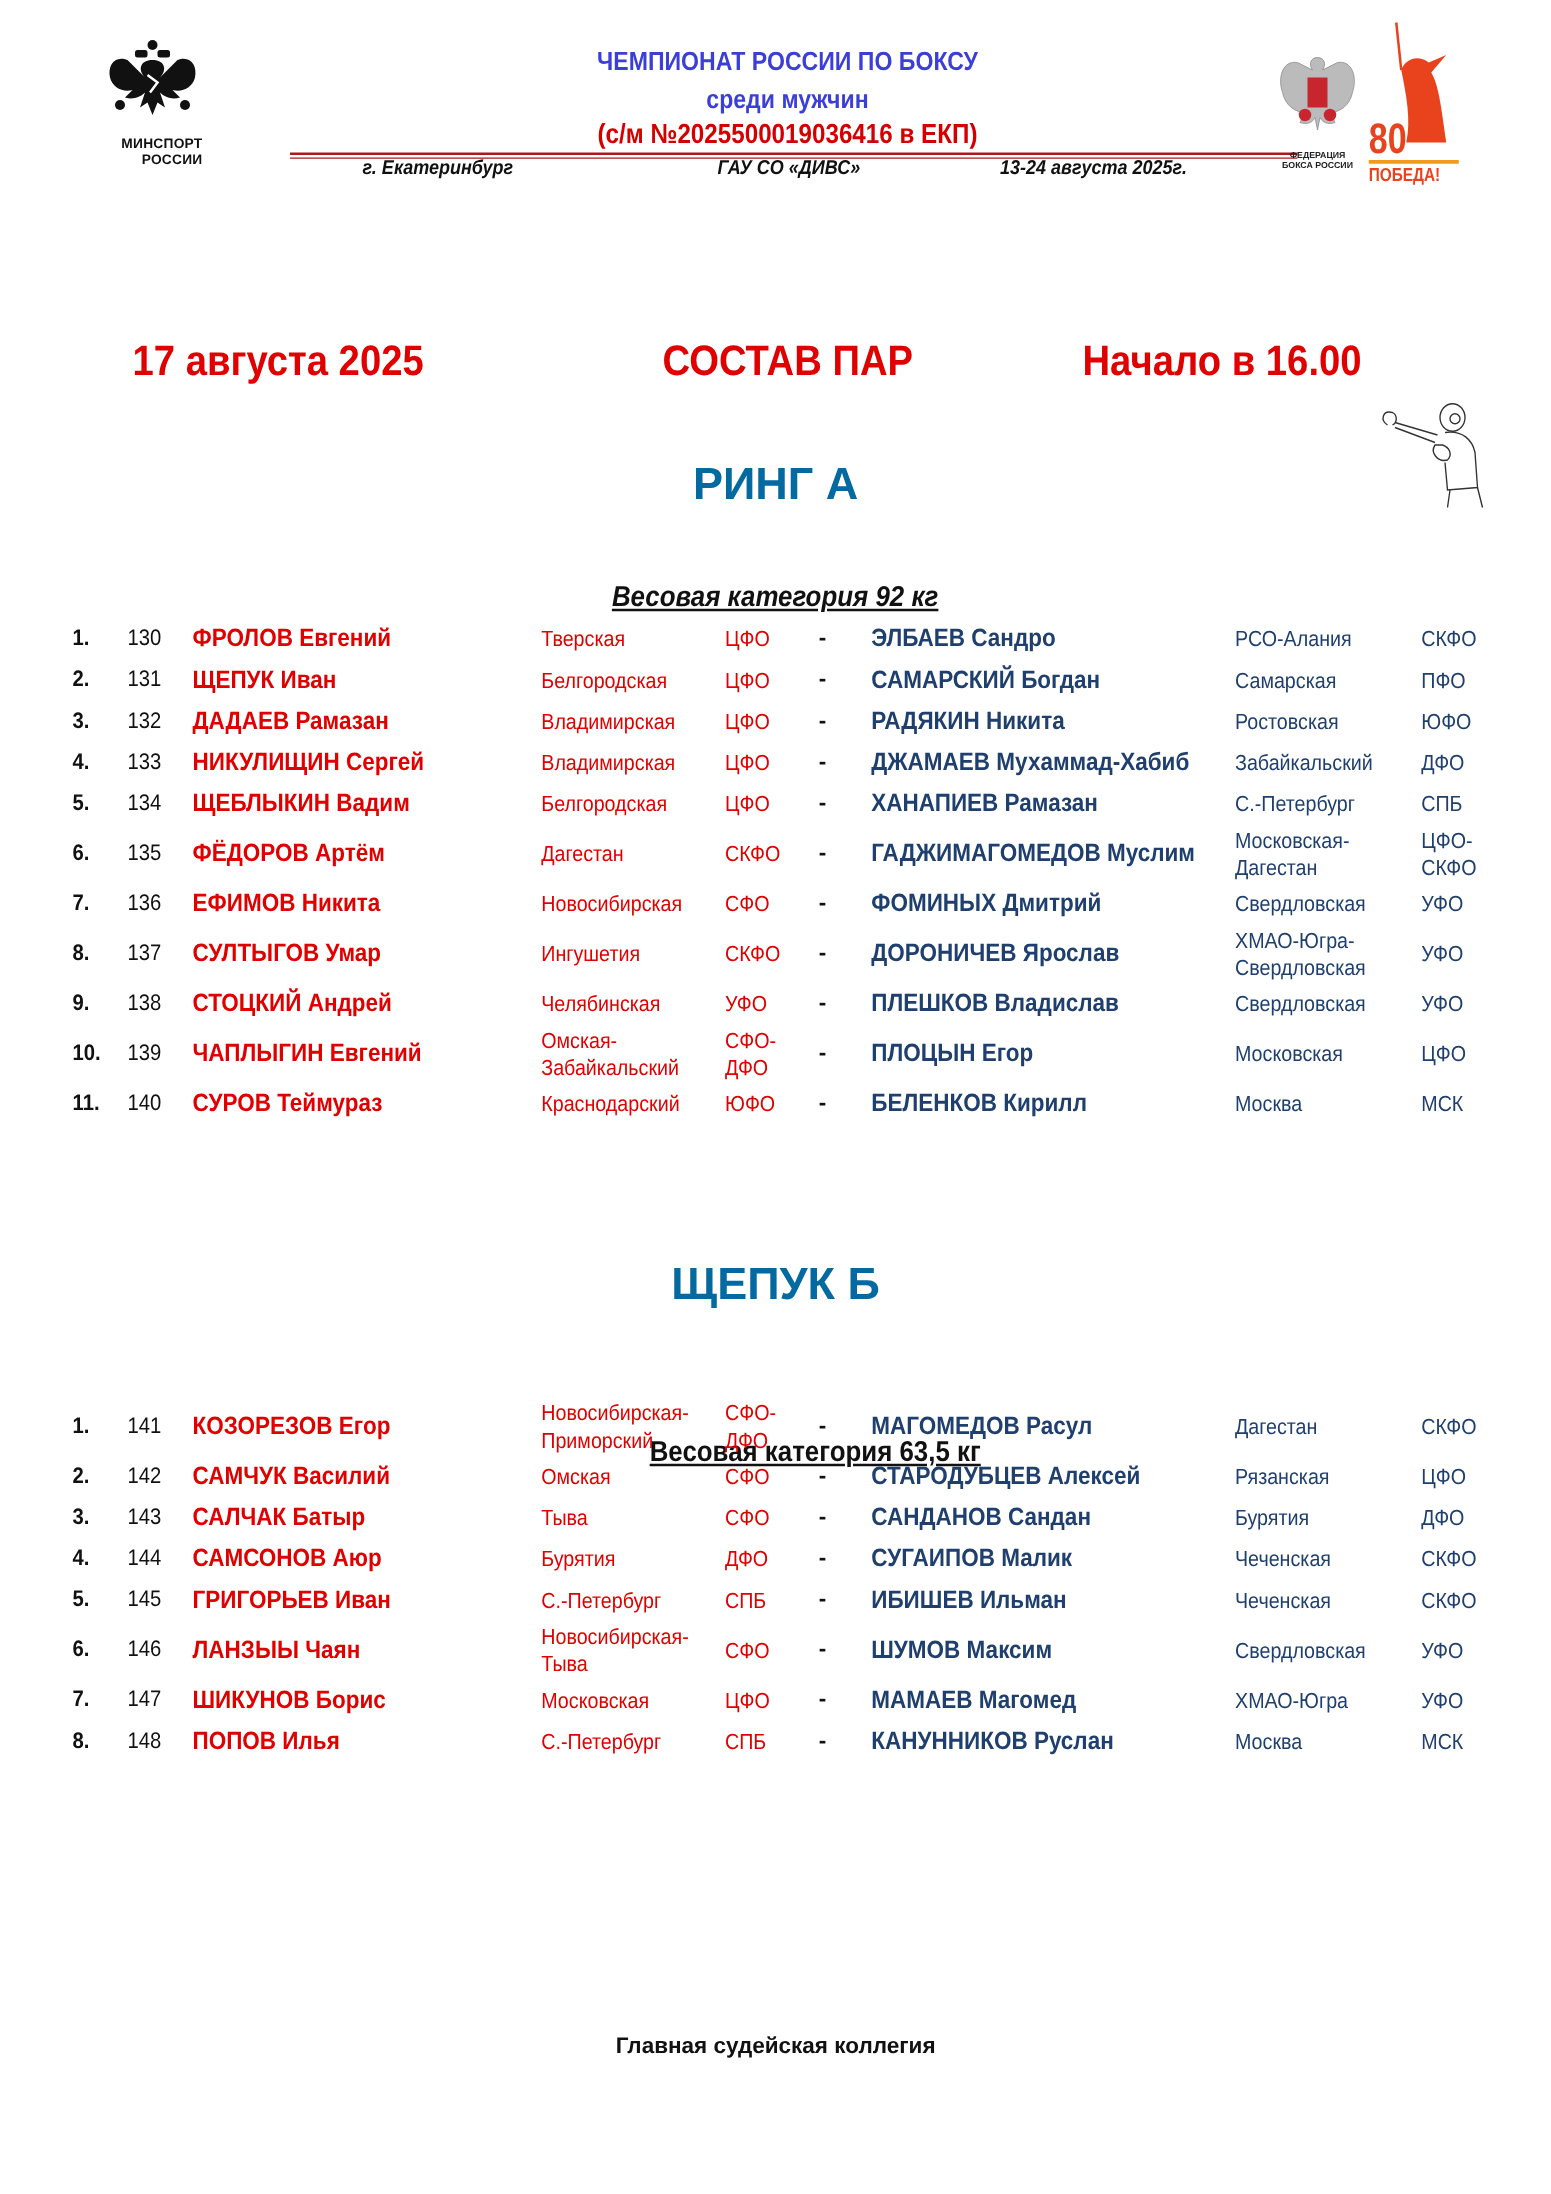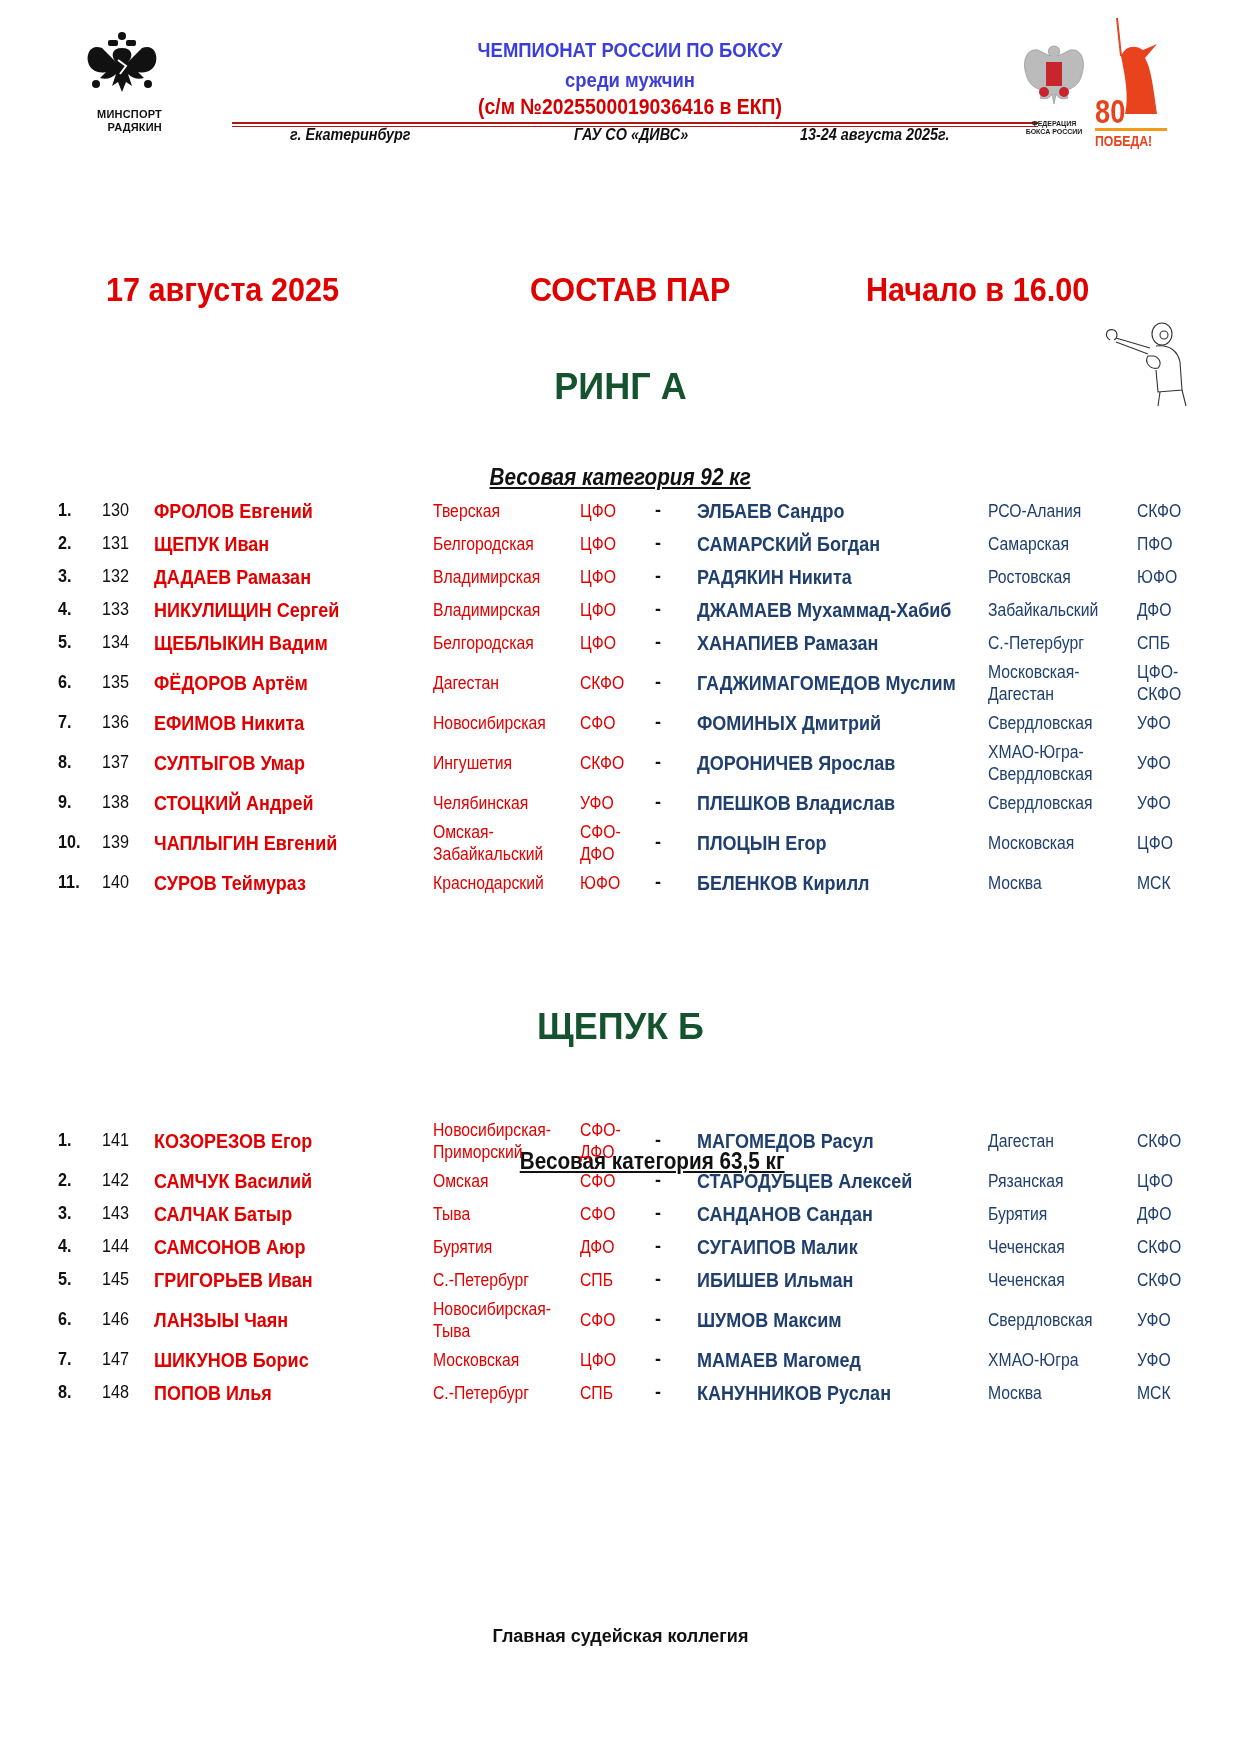--- a/index.html
+++ b/index.html
@@ -13,21 +13,21 @@
   .h2 { top:68px; font-size:21px; color:#3b3fd8; transform:scaleX(0.88); }
   .h3 { top:94px; font-size:22px; color:#d40000; transform:scaleX(0.88); }
   .h-line1 { left:232px; top:122px; width:806px; height:2px; background:#b01818; }
   .h-line2 { left:232px; top:126px; width:806px; height:1px; background:#b01818; }
   .h-sub { top:126px; font-size:16px; font-style:italic; font-weight:bold; color:#111; transform:scaleX(0.9); transform-origin:left; }
   .logo-fed { left:1018px; top:40px; width:72px; height:96px; }
   .logo-fed .cap { font-size:7px; font-weight:bold; text-align:center; color:#222; line-height:8px; }
   .logo-80 { left:1095px; top:16px; width:72px; height:140px; }
   
   .big { top:270px; font-size:34px; font-weight:bold; color:#e00000; transform:scaleX(0.9); transform-origin:left; white-space:nowrap; }
-  .ring { font-size:36px; font-weight:bold; color:#14532d; width:1241px; text-align:center; left:0; }
+  .ring { font-size:36px; font-weight:bold; color:#0369a1; width:1241px; text-align:center; left:0; }
   .boxer { left:1100px; top:318px; width:95px; height:90px; }
   .wcat { left:0; width:1241px; text-align:center; font-size:23px; font-weight:bold; color:#111; }
   .wcat span { text-decoration:underline; display:inline-block; transform:scaleX(0.9); }
   
   .row { position:absolute; left:0; width:1241px; }
   .cell { position:absolute; white-space:nowrap; transform-origin:left center; }
   .c-num { left:58px; font-size:18px; font-weight:bold; color:#111; transform:scaleX(0.9); }
   .c-id { left:102px; font-size:18px; color:#111; transform:scaleX(0.9); }
   .c-name-r { left:154px; font-size:20px; font-weight:bold; color:#e00000; transform:scaleX(0.9); }
   .c-reg-r { left:433px; font-size:17.5px; color:#e00000; transform:scaleX(0.9); line-height:22px; }
@@ -47,21 +47,21 @@
       <circle cx="40" cy="10" r="4"></circle>
       <rect x="26" y="14" width="10" height="6" rx="2"></rect>
       <rect x="44" y="14" width="10" height="6" rx="2"></rect>
       <path d="M40 22 C30 22 28 30 34 36 L20 22 C10 18 4 26 6 36 C8 44 16 48 24 46 L18 52 C24 54 30 52 34 48 L30 60 L36 56 L40 66 L44 56 L50 60 L46 48 C50 52 56 54 62 52 L56 46 C64 48 72 44 74 36 C76 26 70 18 60 22 L46 36 C52 30 50 22 40 22 Z"></path>
       <circle cx="14" cy="58" r="4"></circle>
       <circle cx="66" cy="58" r="4"></circle>
     </g>
     <path d="M36 34 L44 40 L38 48" stroke="#fff" stroke-width="2" fill="none"></path>
   </svg>
   <div class="cap">МИНСПОРТ</div>
-  <div class="cap">РАДЯКИН</div>
+  <div class="cap">РОССИИ</div>
 </div>
 
 <div class="abs h-title h1">ЧЕМПИОНАТ РОССИИ ПО БОКСУ</div>
 <div class="abs h-title h2">среди мужчин</div>
 <div class="abs h-title h3">(с/м  №2025500019036416 в ЕКП)</div>
 <div class="abs h-line1"></div>
 <div class="abs h-line2"></div>
 <div class="abs h-sub" style="left:290px;">г.  Екатеринбург</div>
 <div class="abs h-sub" style="left:574px;">ГАУ  СО «ДИВС»</div>
 <div class="abs h-sub" style="left:800px;">13-24  августа  2025г.</div>

